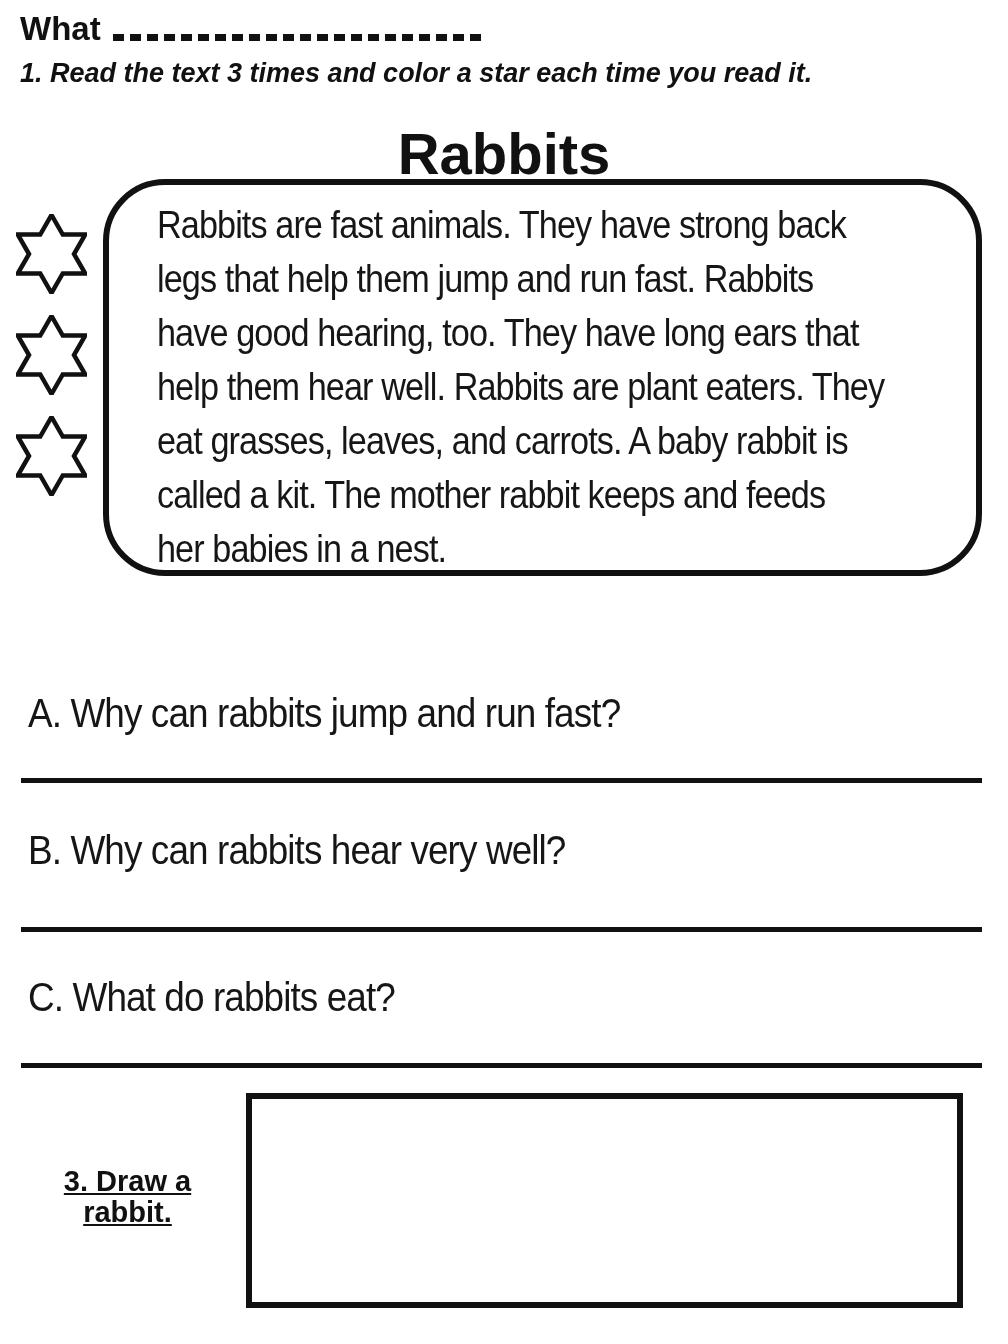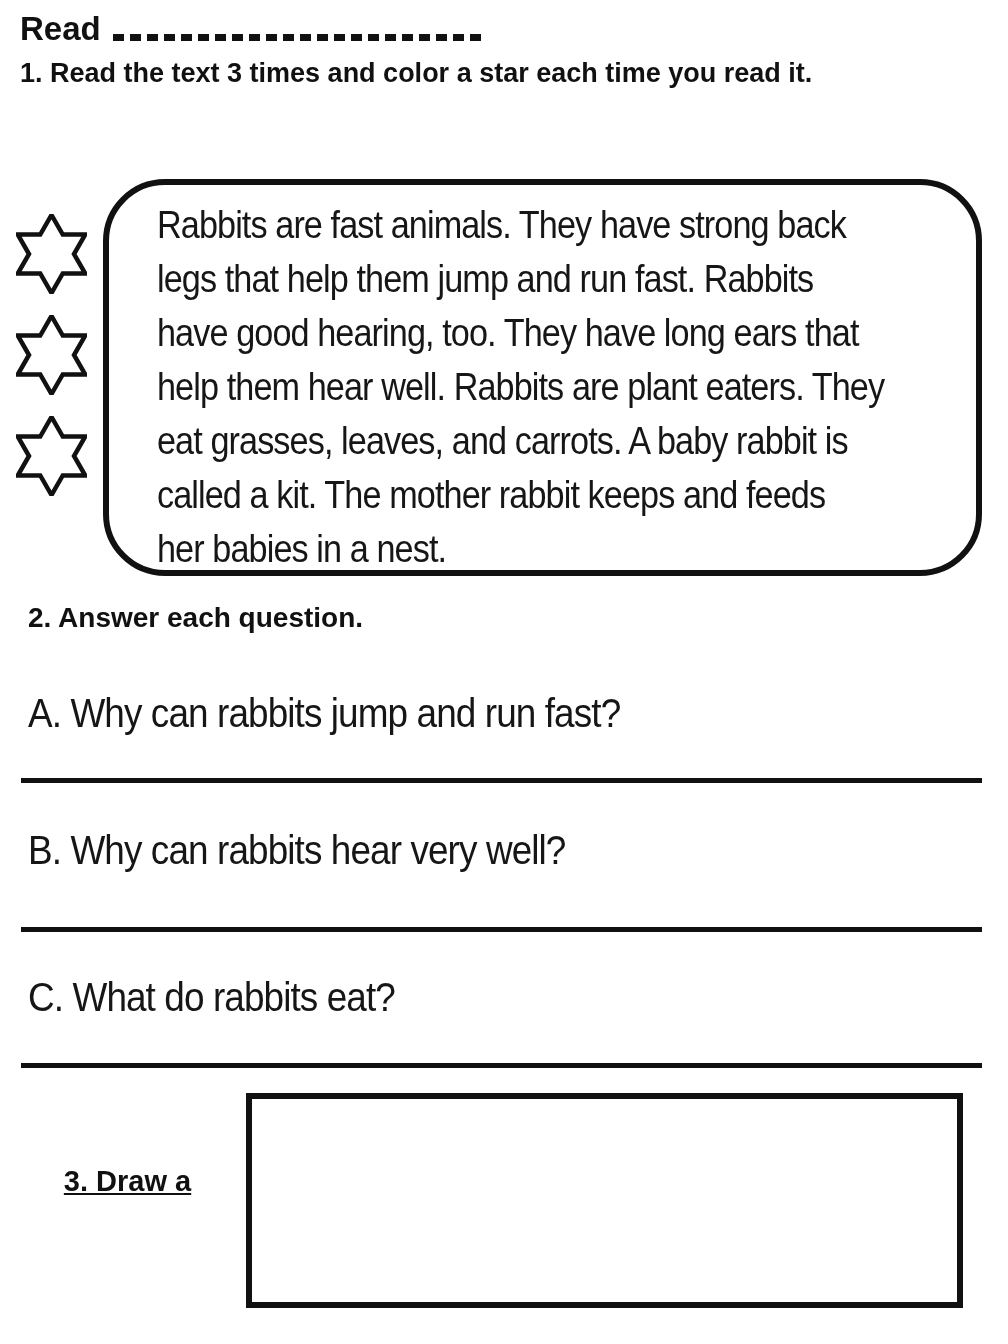--- a/index.html
+++ b/index.html
@@ -18,21 +18,21 @@
   .head {
     font-weight: 800;
     color: #111111;
     letter-spacing: 0px;
   }
   .name-label { left: 20px; top: 10px; font-size: 33px; }
   .name-line {
     left: 113px; top: 34px; width: 370px; height: 7px;
     background: repeating-linear-gradient(90deg, #111 0 11px, transparent 11px 17px);
   }
-  .instruction1 { left: 20px; top: 58px; font-size: 27px; }
+  .instruction1 { left: 20px; top: 58px; font-size: 27px; font-style: italic; }
 
   .title {
     left: 0; right: 0; top: 120px;
     text-align: center;
     font-size: 58px;
     font-weight: 800;
     letter-spacing: 0px;
   }
 
   .passage-box {
@@ -93,25 +93,26 @@
     line-height: 31px;
     font-weight: 800;
     text-decoration: underline;
   }
 </style>
 </head>
 <body>
 
 <div class="sheet">
 
-  <span class="abs head name-label">Read</span>
+  <span class="abs head name-label">What</span>
   <div class="abs name-line"></div>
 
   <div class="abs head instruction1">1. Read the text 3 times and color a star each time you read it.</div>
 
+  <div class="abs title">Rabbits</div>
 
   <div class="abs stars">
     <svg class="star" width="71" height="80" viewBox="0 0 70 80">
       <polygon points="35,1 46.25,20.5 68.77,20.5 57.5,40 68.77,59.5 46.25,59.5 35,79 23.75,59.5 1.23,59.5 12.5,40 1.23,20.5 23.75,20.5" fill="none" stroke="#111111" stroke-width="4.5" stroke-linejoin="miter"></polygon>
     </svg>
     <svg class="star" width="71" height="80" viewBox="0 0 70 80">
       <polygon points="35,1 46.25,20.5 68.77,20.5 57.5,40 68.77,59.5 46.25,59.5 35,79 23.75,59.5 1.23,59.5 12.5,40 1.23,20.5 23.75,20.5" fill="none" stroke="#111111" stroke-width="4.5" stroke-linejoin="miter"></polygon>
     </svg>
     <svg class="star" width="71" height="80" viewBox="0 0 70 80">
       <polygon points="35,1 46.25,20.5 68.77,20.5 57.5,40 68.77,59.5 46.25,59.5 35,79 23.75,59.5 1.23,59.5 12.5,40 1.23,20.5 23.75,20.5" fill="none" stroke="#111111" stroke-width="4.5" stroke-linejoin="miter"></polygon>
@@ -123,30 +124,30 @@
   <div class="abs passage-text">
     <div class="pline hand">Rabbits are fast animals. They have strong back</div>
     <div class="pline hand">legs that help them jump and run fast. Rabbits</div>
     <div class="pline hand">have good hearing, too. They have long ears that</div>
     <div class="pline hand">help them hear well. Rabbits are plant eaters. They</div>
     <div class="pline hand">eat grasses, leaves, and carrots. A baby rabbit is</div>
     <div class="pline hand">called a kit. The mother rabbit keeps and feeds</div>
     <div class="pline hand">her babies in a nest.</div>
   </div>
 
-  <div class="abs head section2">2. Answer each question.</div>
 
   <div class="abs hand question qa">A. Why can rabbits jump and run fast?</div>
   <div class="abs answer-line line-a"></div>
 
   <div class="abs hand question qb">B. Why can rabbits hear very well?</div>
   <div class="abs answer-line line-b"></div>
 
   <div class="abs hand question qc">C. What do rabbits eat?</div>
   <div class="abs answer-line line-c"></div>
 
   <div class="abs section3">
     <div>3. Draw a</div>
+    <div>rabbit.</div>
   </div>
 
   <div class="abs draw-box"></div>
 
 </div>
 
 </body></html>

